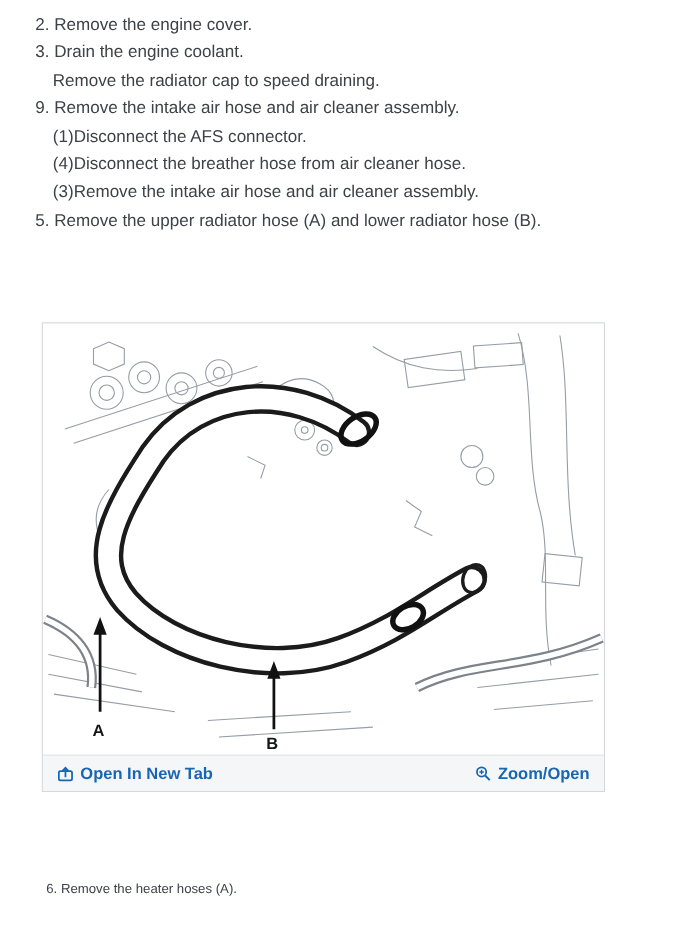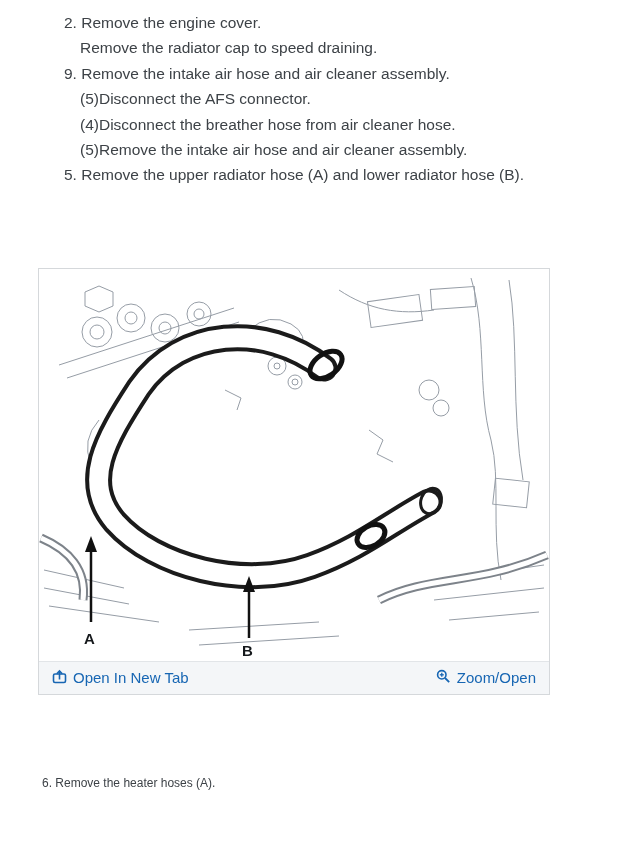--- a/index.html
+++ b/index.html
@@ -4,21 +4,21 @@
 <style>
   html, body { margin: 0; padding: 0; }
   body {
     width: 620px;
     height: 851px;
     background: #ffffff;
     font-family: "Liberation Sans", sans-serif;
     color: #3d4247;
     overflow: hidden;
   }
-  .doc { padding: 10px 0 0 64px; font-size: 15.5px; }
+  .doc { padding: 10px 0 0 32px; font-size: 15.5px; }
   .line { line-height: 25.4px; white-space: nowrap; }
   .line.indent { padding-left: 16px; }
   .line.spaced { }
 
   .figure {
     margin: 80px 0 0 38px;
     width: 512px;
     border: 1px solid #d5d8db;
     box-sizing: border-box;
     background: #ffffff;
@@ -37,44 +37,47 @@
     display: flex;
     justify-content: space-between;
     align-items: center;
     background: #f4f6f8;
     border-top: 1px solid #e2e5e8;
     padding: 0 13px;
     box-sizing: border-box;
   }
   .tool-link {
     display: flex;
+    align-items: center;
     gap: 6px;
     color: #1766b3;
     font-size: 15px;
     text-decoration: none;
     cursor: pointer;
+    font-weight: bold;
   }
   .tool-link svg { display: block; }
 
   .footer-step {
     margin: 76px 0 0 42px;
     font-size: 12px;
     line-height: 25.4px;
   }
 </style>
 </head>
 <body>
 
 <main class="doc">
   <div class="line">2. Remove the engine cover.</div>
+  <div class="line">3. Drain the engine coolant.</div>
   <div class="line indent">Remove the radiator cap to speed draining.</div>
   <div class="line">9. Remove the intake air hose and air cleaner assembly.</div>
-  <div class="line indent">(5)Disconnect the AFS connector.</div>
+  <div class="line indent">(1)Disconnect the AFS connector.</div>
   <div class="line indent">(4)Disconnect the breather hose from air cleaner hose.</div>
-  <div class="line indent">(5)Remove the intake air hose and air cleaner assembly.</div>
+  <div class="line indent">(3)Remove the intake air hose and air cleaner assembly.</div>
   <div class="line spaced">5. Remove the upper radiator hose (A) and lower radiator hose (B).</div>
 </main>
 
 <section class="figure">
   <div class="fig-body">
     <svg class="diagram" viewBox="0 0 510 390" xmlns="http://www.w3.org/2000/svg">
 
       <g stroke="#969da6" stroke-width="1" fill="none">
         <path d="M20 95 L195 38"></path>
         <path d="M28 108 L200 52"></path>

